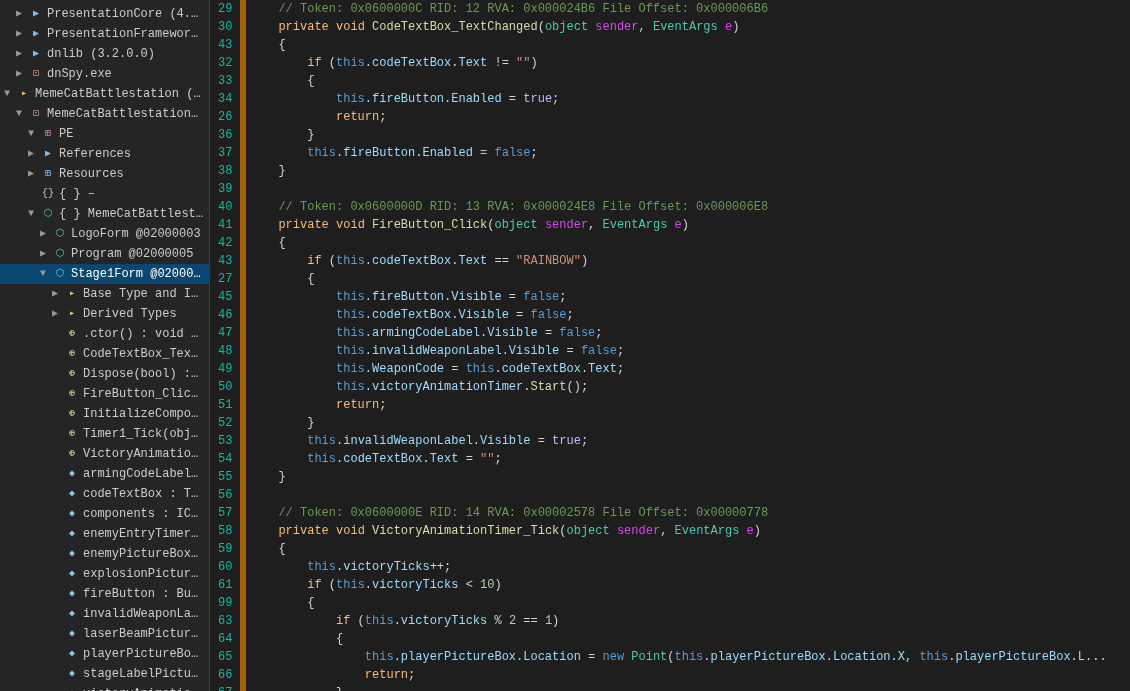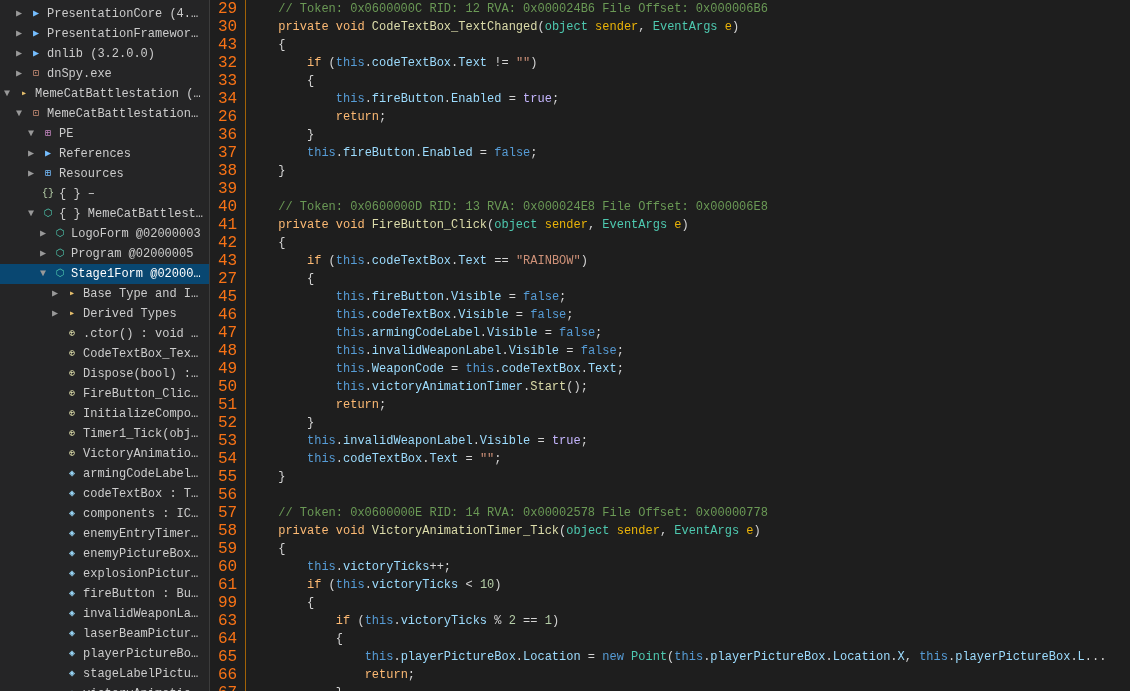--- a/index.html
+++ b/index.html
@@ -75,26 +75,26 @@
 
     .code-area {
       flex: 1;
       overflow: auto;
       display: flex;
     }
 
     .line-numbers {
       min-width: 36px;
       background: #1e1e1e;
-      color: #f97316;
+      color: #14b8a6;
       text-align: right;
       padding: 0 8px;
       user-select: none;
-      border-right: 1px solid #a16207;
-      font-size: 16px;
+      border-right: 6px solid #a16207;
+      font-size: 12px;
       line-height: 18px;
     }
 
     .line-numbers div {
       height: 18px;
     }
 
     .code-content {
       flex: 1;
       padding: 0 8px;
@@ -110,21 +110,21 @@
       margin-left: 24px;
     }
 
     
     .kw { color: #fdba74; }      
     .type { color: #4ec9b0; }      
     .method { color: #dcdcaa; }    
     .string { color: #ce9178; }    
     .comment { color: #6a9955; }   
     .number { color: #b5cea8; }    
-    .param { color: #eab308; }     
+    .param { color: #d946ef; }     
     .prop { color: #9cdcfe; }     
     .this-kw { color: #569cd6; }
     .true-kw { color: #c4b5fd; }
     .false-kw { color: #569cd6; }
     .new-kw { color: #569cd6; }
 
     
     ::-webkit-scrollbar { width: 8px; height: 8px; }
     ::-webkit-scrollbar-track { background: #1e1e1e; }
     ::-webkit-scrollbar-thumb { background: #424242; }

